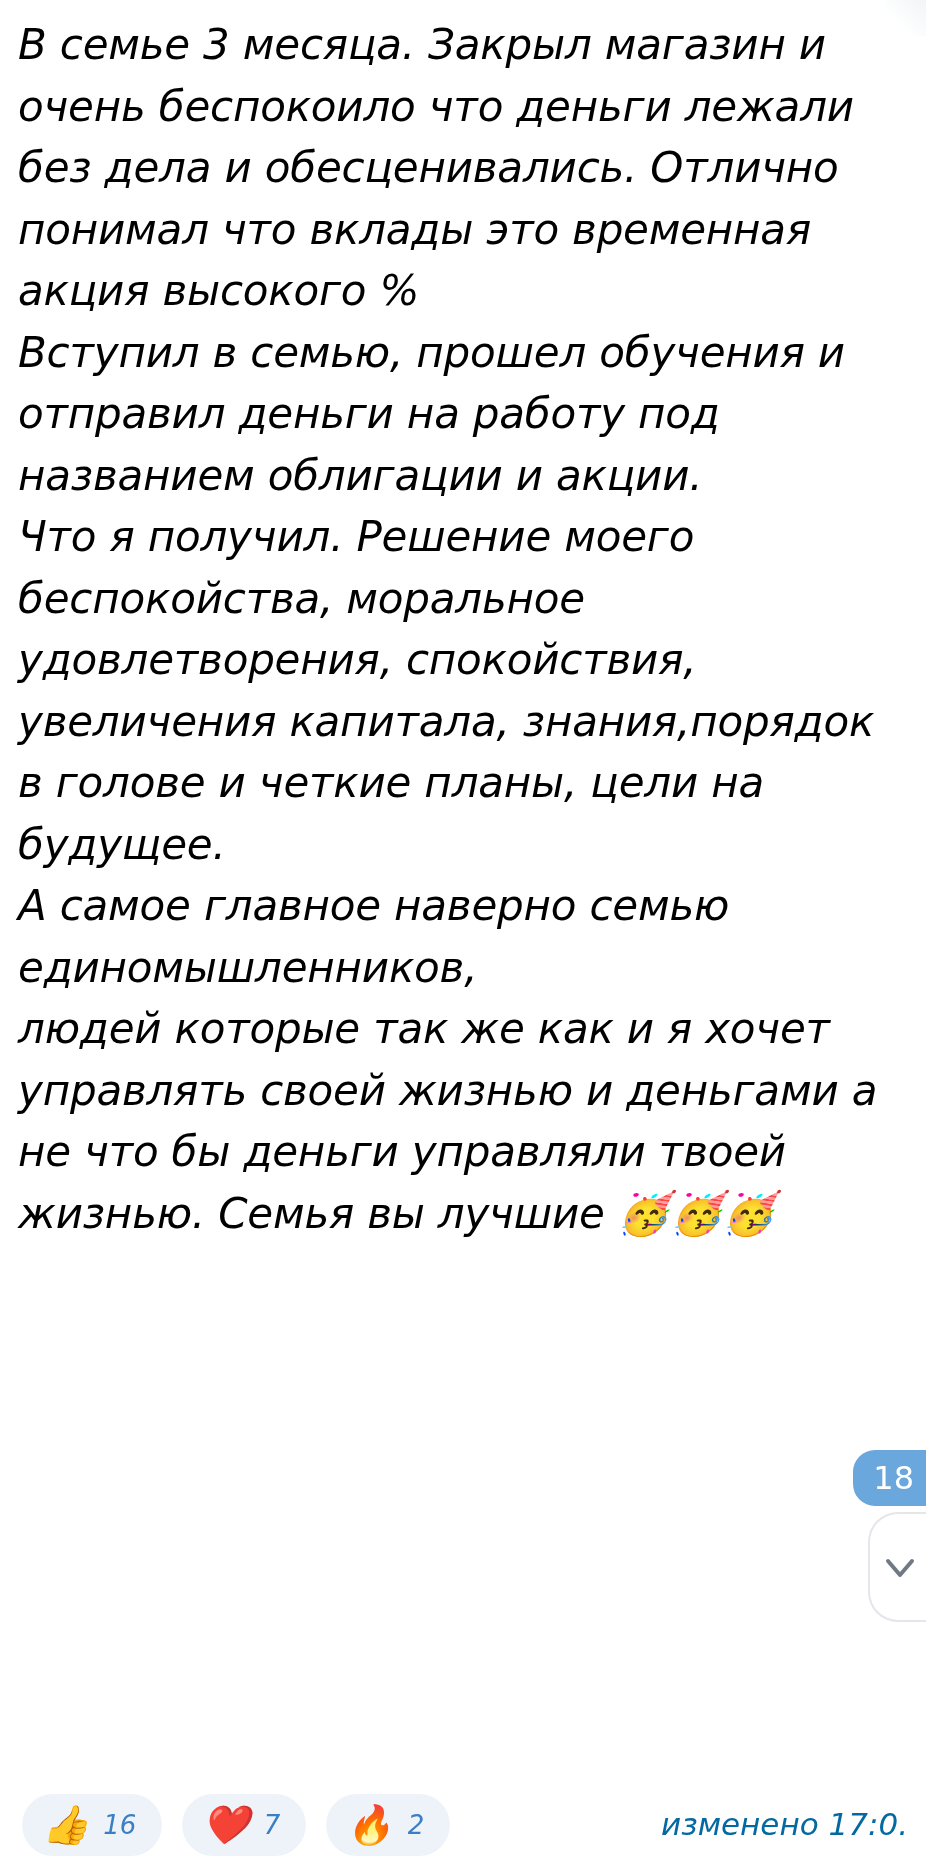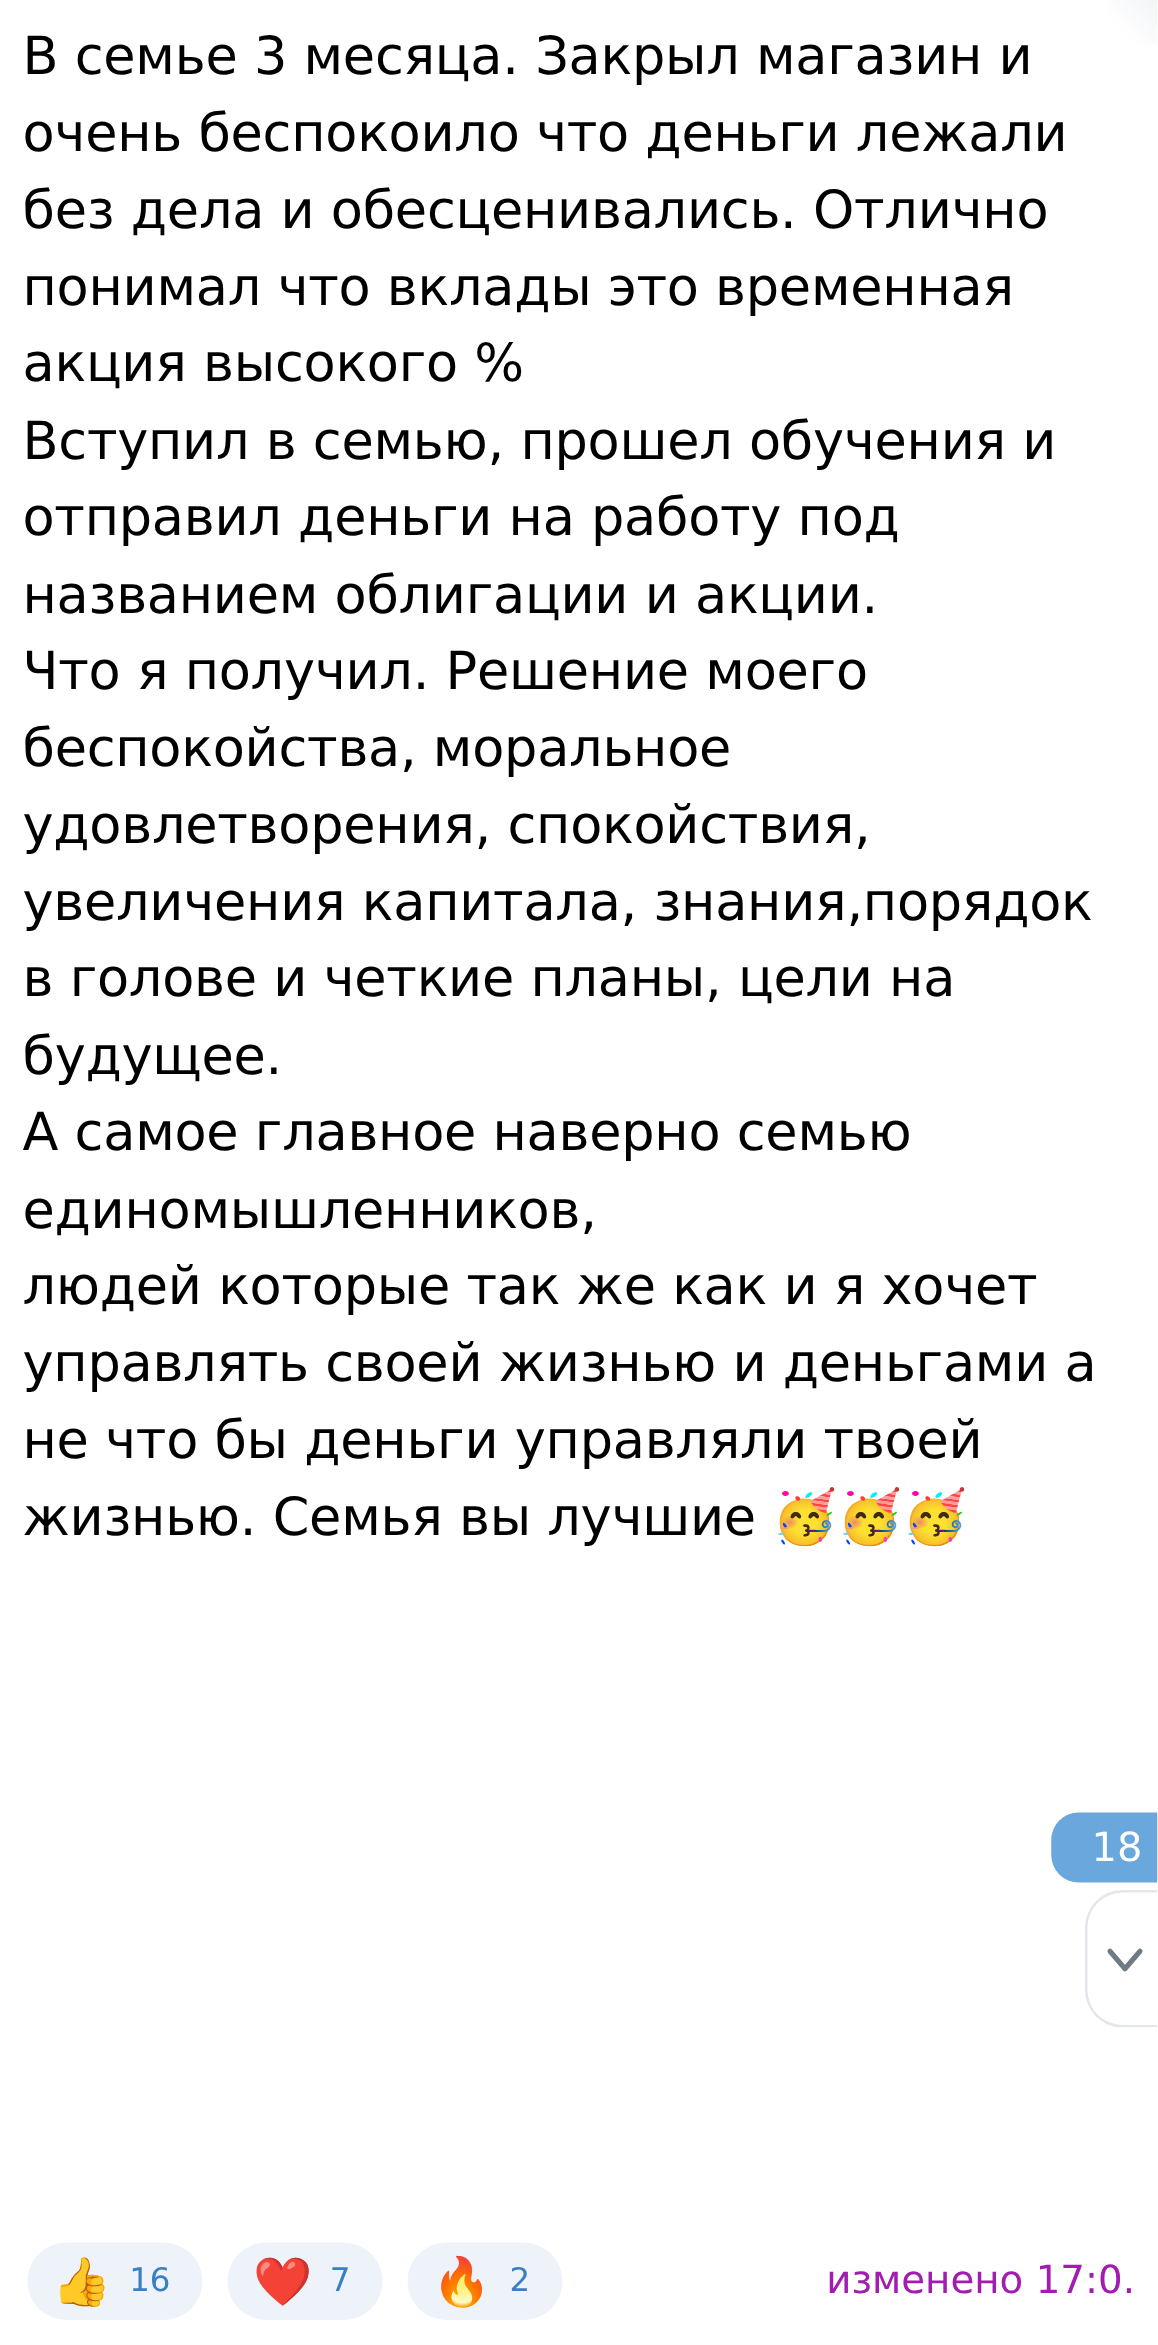--- a/index.html
+++ b/index.html
@@ -17,20 +17,21 @@
 
   .message-bubble {
     position: absolute;
     left: 0;
     top: 0;
     width: 926px;
     height: 1876px;
     background: #ffffff;
     box-sizing: border-box;
     padding: 14px 18px 16px 18px;
+    font-style: italic;
   }
 
   .message-text {
     font-size: 42px;
     line-height: 1.465;
     color: #000000;
     letter-spacing: -0.2px;
     white-space: pre-wrap;
     word-wrap: break-word;
     font-family: "DejaVu Sans", "Liberation Sans", sans-serif;
@@ -78,34 +79,34 @@
     font-size: 26px;
     color: #3a7fc4;
     font-family: "DejaVu Sans", "Liberation Sans", sans-serif;
   }
 
   .edited-time {
     position: absolute;
     right: 18px;
     bottom: 34px;
     font-size: 31px;
-    color: #a21caf;
+    color: #0369a1;
     font-family: "DejaVu Sans", "Liberation Sans", sans-serif;
     white-space: nowrap;
   }
 
   
   .side-badge {
     position: absolute;
     right: 0;
     top: 1450px;
     background: #6aa7dd;
     color: #ffffff;
     font-size: 32px;
-    padding: 9px 12px 9px 32px;
+    padding: 9px 12px 9px 20px;
     border-radius: 22px 0 0 22px;
     font-family: "DejaVu Sans", "Liberation Sans", sans-serif;
     overflow: hidden;
     white-space: nowrap;
   }
 
   
   .corner-widget {
     position: absolute;
     right: 0;

